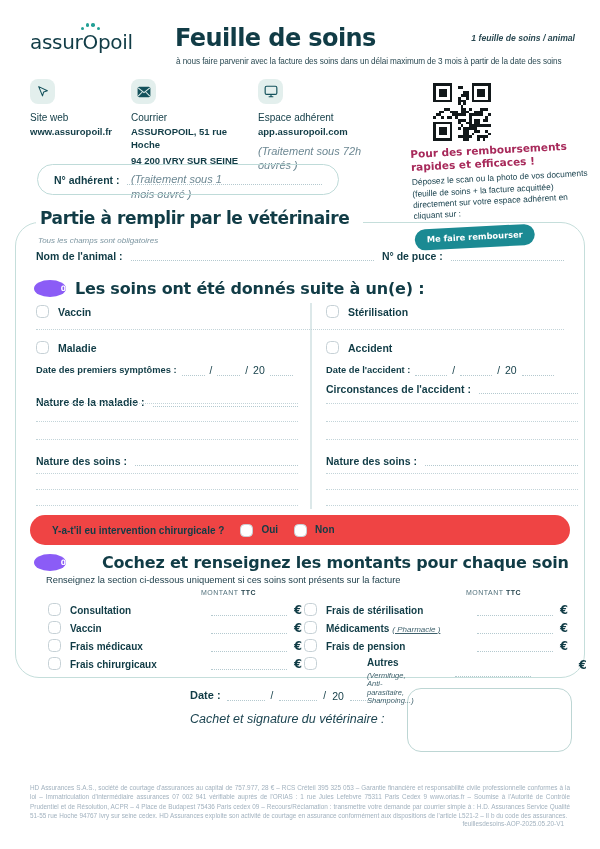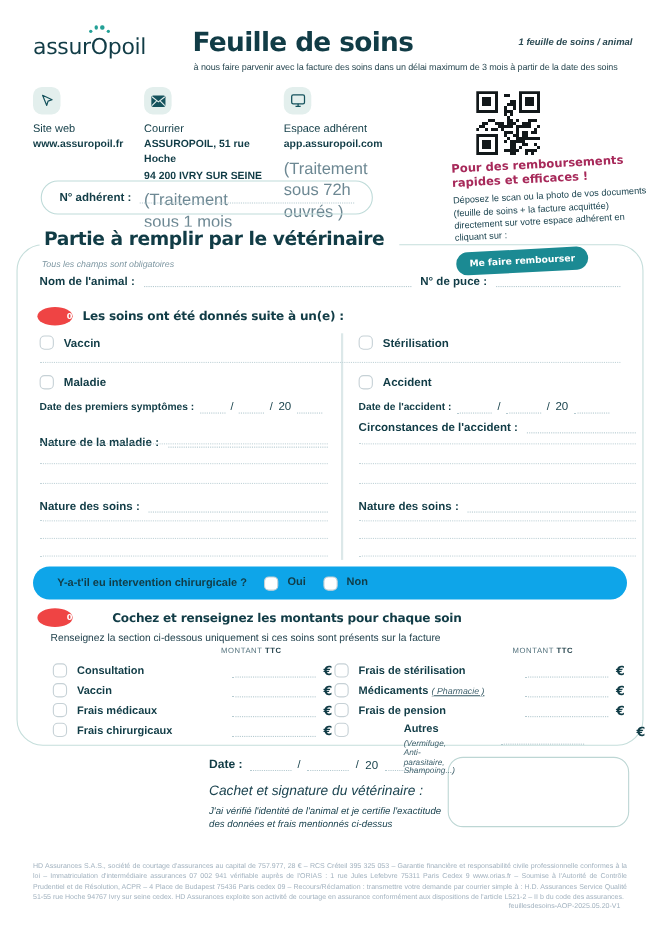--- a/index.html
+++ b/index.html
@@ -23,21 +23,21 @@
   .subtitle { position:absolute; left:176px; top:57px; font-size:8.2px; color:#2b4a53;
               white-space:nowrap; letter-spacing:-0.1px; }
 
   
   .contacts { position:absolute; left:30px; top:79px; display:flex; }
   .c1 { width:101px; } .c2 { width:127px; } .c3 { width:122px; }
   .cicon { display:flex; width:25px; height:25px; border-radius:8px; background:#e3efed;
            align-items:center; justify-content:center; }
   .clabel { margin-top:8px; font-size:10px; color:#16404a; }
   .cvalue { margin-top:3px; font-weight:700; font-size:9.5px; color:#113c46; line-height:1.35; }
-  .cnote  { margin-top:5px; font-size:15px; color:#6d8893; line-height:1.3; width:104px; }
+  .cnote  { margin-top:5px; font-size:11px; font-style:italic; color:#6d8893; line-height:1.3; width:104px; }
 
   .qr { position:absolute; left:433px; top:83px; width:58px; height:58px; }
   .qr svg { width:100%; height:100%; shape-rendering:crispEdges; }
 
   
   .promo { position:absolute; left:410px; top:148px; width:178px; transform:rotate(-3deg);
            transform-origin:0 0; z-index:6; }
   .promo-title { font-family:"DejaVu Sans", sans-serif; font-weight:800; font-size:10.5px;
                  color:#a7295a; line-height:1.2; }
   .promo-body { margin-top:4px; font-size:8.4px; line-height:1.35; color:#1c4450; }
@@ -61,24 +61,24 @@
               border:1.5px solid #c5dedb; border-radius:24px; z-index:1; }
   .req-note { position:absolute; left:22px; top:13px; font-size:8px; font-style:italic; color:#7e97a2; }
 
   .animal-row { position:absolute; left:20px; right:20px; top:27px; display:flex; align-items:flex-end; }
   .field { display:flex; align-items:flex-end; }
   .af1 { width:338px; } .af2 { flex:1; margin-left:8px; }
   .flabel { font-weight:700; font-size:10.5px; white-space:nowrap; color:#113c46; line-height:1; }
 
   .sec-header { position:absolute; left:18px; display:flex; align-items:center; gap:9px; }
   .sh1 { top:56px; } .sh2 { top:330px;gap:36px; }
-  .num-badge { width:17px; height:17px; border-radius:50%; background:#ef4444; color:#fff;
+  .num-badge { width:17px; height:17px; border-radius:50%; background:#8b5cf6; color:#fff;
                font-size:7.5px; font-weight:700; display:flex; align-items:center; justify-content:center;
                font-family:"DejaVu Sans", sans-serif; flex:none;padding-left:32px; }
-  .sec-title { font-family:"DejaVu Sans", sans-serif; font-weight:800; font-size:11px;
+  .sec-title { font-family:"DejaVu Sans", sans-serif; font-weight:800; font-size:16px;
                color:#113c46; letter-spacing:-0.2px; }
 
   .col-divider { position:absolute; left:294px; top:80px; height:206px; width:1.5px; background:#dce8e9; }
   .sep-dotted { position:absolute; left:20px; right:20px; top:106px; border-top:1.6px dotted #c3d4d9; }
 
   .cbrow { position:absolute; display:flex; align-items:center; }
   .pv { left:20px; top:82px; } .ps { left:310px; top:82px; }
   .pm { left:20px; top:118px; } .pa { left:310px; top:118px; }
   .cb { width:13px; height:13px; border:1.4px solid #c6d1d6; border-radius:4.5px; background:#fff; flex:none; }
   .cb-label { margin-left:9px; font-weight:700; font-size:10.5px; color:#113c46; }
@@ -93,21 +93,21 @@
 
   .detailrow { position:absolute; display:flex; align-items:flex-end; }
   .del { left:20px; top:173px; width:262px; } .der { left:310px; top:160px; width:252px; }
   .cal { left:20px; top:232px; width:262px; } .car { left:310px; top:232px; width:252px; }
 
   .wline { position:absolute; border-top:1.6px dotted #c3d4d9; }
   .wl { left:20px; width:262px; } .wr { left:310px; width:252px; }
   .t1 { top:180px; } .t2 { top:198px; } .t3 { top:216px; }
   .t4 { top:250px; } .t5 { top:266px; } .t6 { top:282px; }
 
-  .surgery { position:absolute; left:14px; right:14px; top:292px; height:30px; background:#0ea5e9;
+  .surgery { position:absolute; left:14px; right:14px; top:292px; height:30px; background:#ef4444;
              border-radius:16px; display:flex; align-items:center; padding:0 22px; gap:16px; }
   .sq { font-weight:700; font-size:10px; color:#113c46; }
   .opt { display:flex; align-items:flex-start; gap:8px; }
   .opt-label { font-weight:700; font-size:10px; color:#113c46; }
 
   .s02-sub { position:absolute; left:30px; top:352px; font-size:9.3px; color:#23434e; }
   .mh { position:absolute; top:366px; font-size:7px; letter-spacing:0.5px; color:#51707b; }
   .mh b { color:#27454e; }
   .mh-l { left:185px; } .mh-r { left:450px; }
 
@@ -484,19 +484,18 @@
   <div class="date-bottom">
     <span class="db-label">Date :</span>
     <span class="seg seg-b"></span>
     <span class="slash">/</span>
     <span class="seg seg-b"></span>
     <span class="slash">/</span>
     <span class="yr">20</span>
     <span class="seg seg-b"></span>
   </div>
   <div class="stamp-title">Cachet et signature du vétérinaire :</div>
-  <div class="cert">J'ai vérifié l'identité de l'animal et je certifie l'exactitude des données et frais mentionnés ci-dessus</div>
   <div class="sig-box"></div>
 
   <div class="legal">HD Assurances S.A.S., société de courtage d'assurances au capital de 757.977, 28 € – RCS Créteil 395 325 053 – Garantie financière et responsabilité civile professionnelle conformes à la loi – Immatriculation d'intermédiaire assurances 07 002 941 vérifiable auprès de l'ORIAS : 1 rue Jules Lefebvre 75311 Paris Cedex 9 www.orias.fr – Soumise à l'Autorité de Contrôle Prudentiel et de Résolution, ACPR – 4 Place de Budapest 75436 Paris cedex 09 – Recours/Réclamation : transmettre votre demande par courrier simple à : H.D. Assurances Service Qualité 51-55 rue Hoche 94767 Ivry sur seine cedex. HD Assurances exploite son activité de courtage en assurance conformément aux dispositions de l'article L521-2 – II b du code des assurances.</div>
   <div class="version">feuillesdesoins-AOP-2025.05.20-V1</div>
 
 </div>
 
 </body></html>

